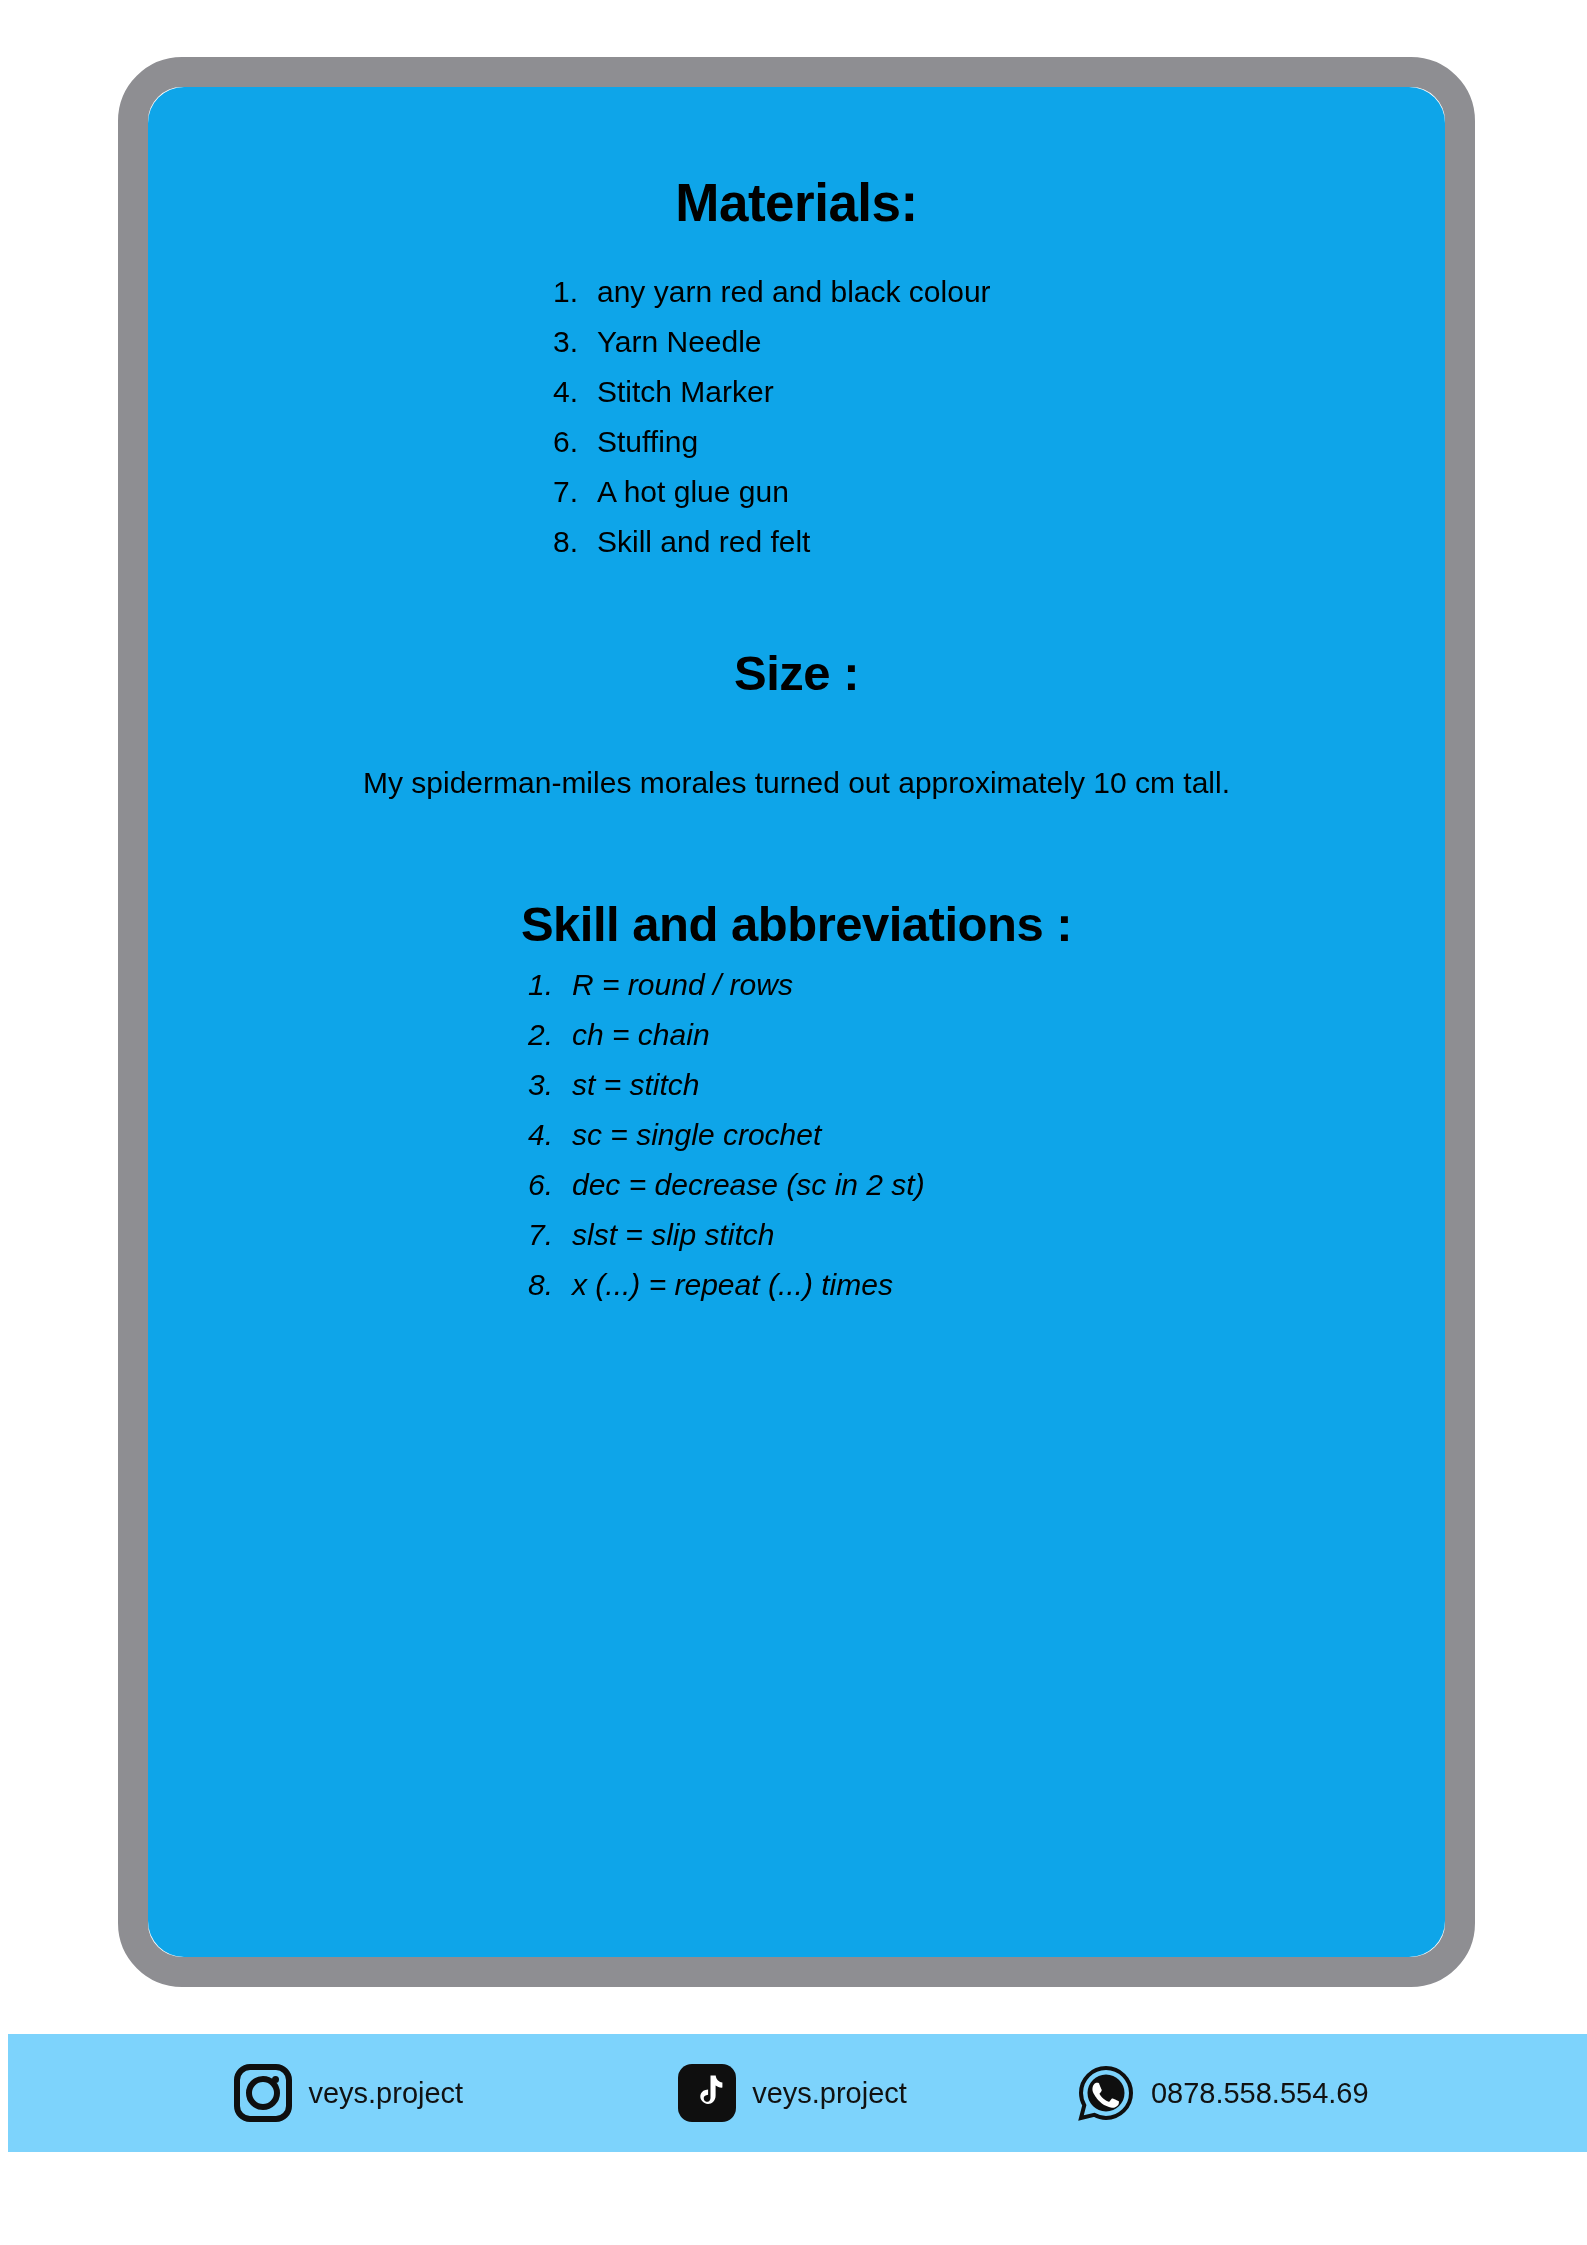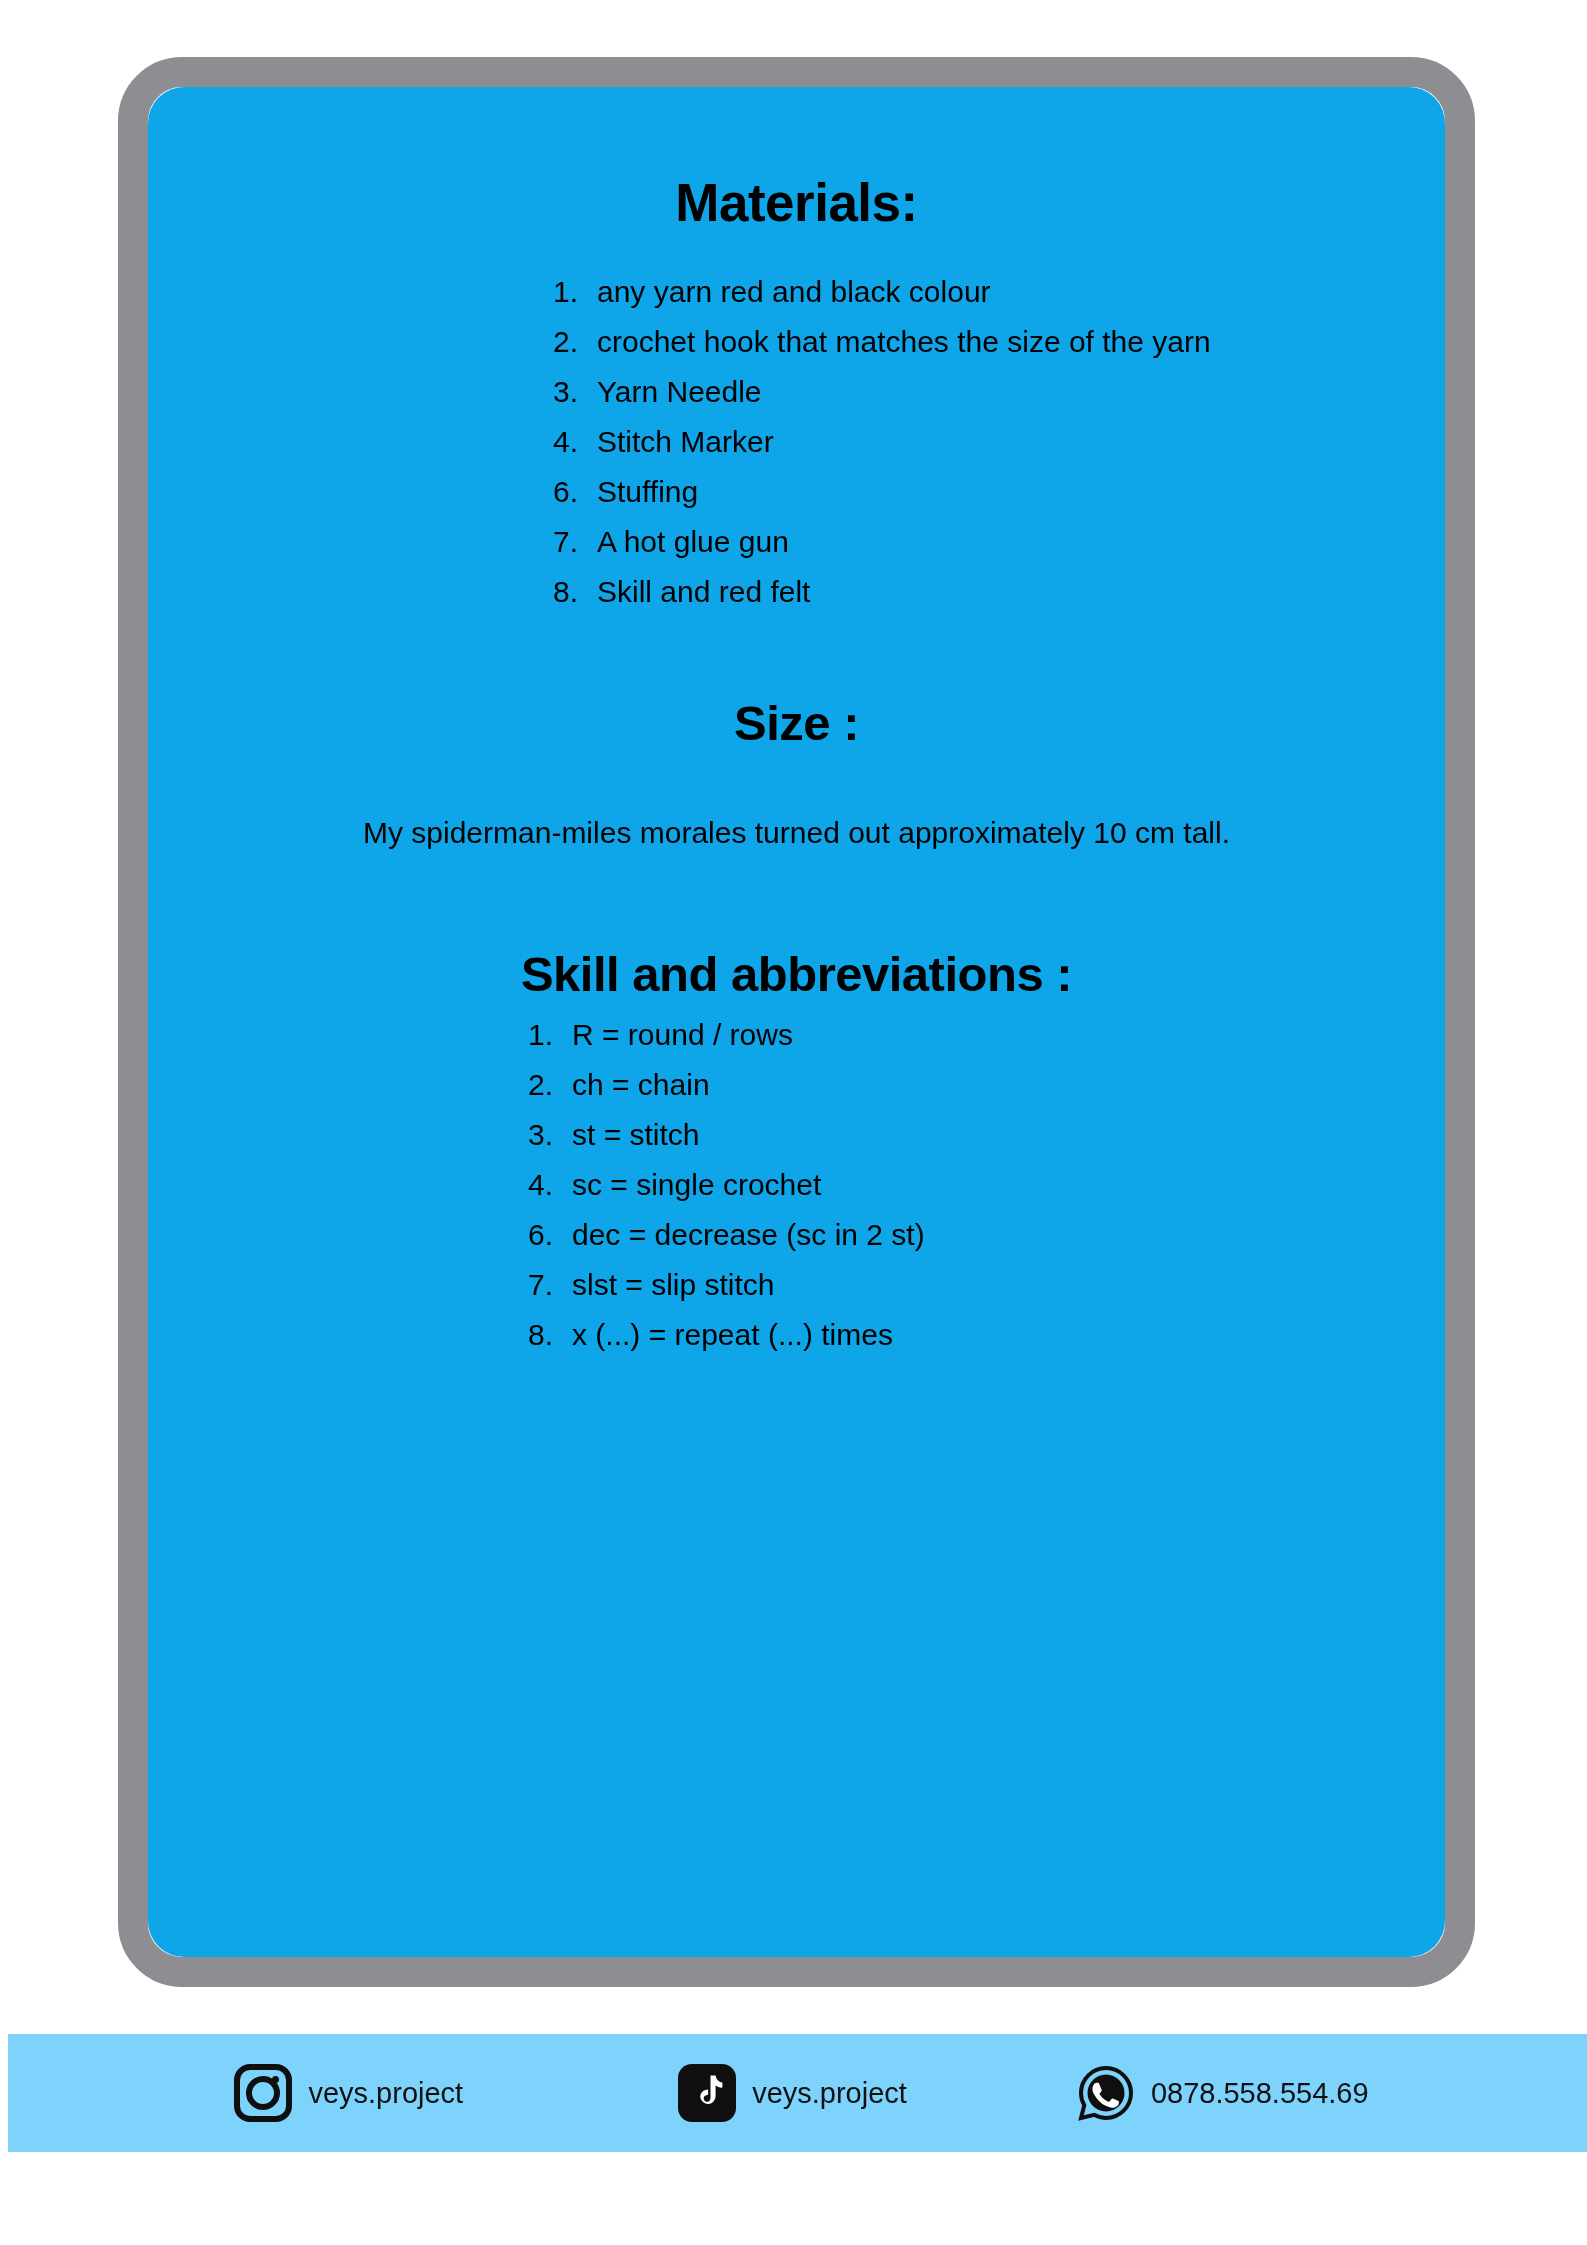--- a/index.html
+++ b/index.html
@@ -90,20 +90,21 @@
     text-align: center;
     font-size: 30px;
   }
   .abbr-wrap {
     margin-top: 14px;
     padding-left: 330px;
   }
   .abbr-wrap li {
     margin-bottom: 12.5px;
     white-space: nowrap;
+    font-style: italic;
   }
   
   .footer {
     position: absolute;
     left: 8px;
     top: 2034px;
     width: 1587px;
     height: 118px;
     background: #7dd3fc;
     display: flex;
@@ -178,23 +179,20 @@
     <div class="sheet">
 
       <h1 class="section-title">Materials:</h1>
 
       <div class="materials-wrap">
         <ol class="list">
           <li>
             <span class="num">1.</span><span>any yarn red and black colour</span>
           </li>
           <li>
-            <span class="num">2.</span><span>crochet hook that matches the size of the yarn</span>
-          </li>
-          <li>
             <span class="num">3.</span><span>Yarn Needle</span>
           </li>
           <li>
             <span class="num">4.</span><span>Stitch Marker</span>
           </li>
           <li>
             <span class="num">6.</span><span>Stuffing</span>
           </li>
           <li>
             <span class="num">7.</span><span>A hot glue gun</span>

